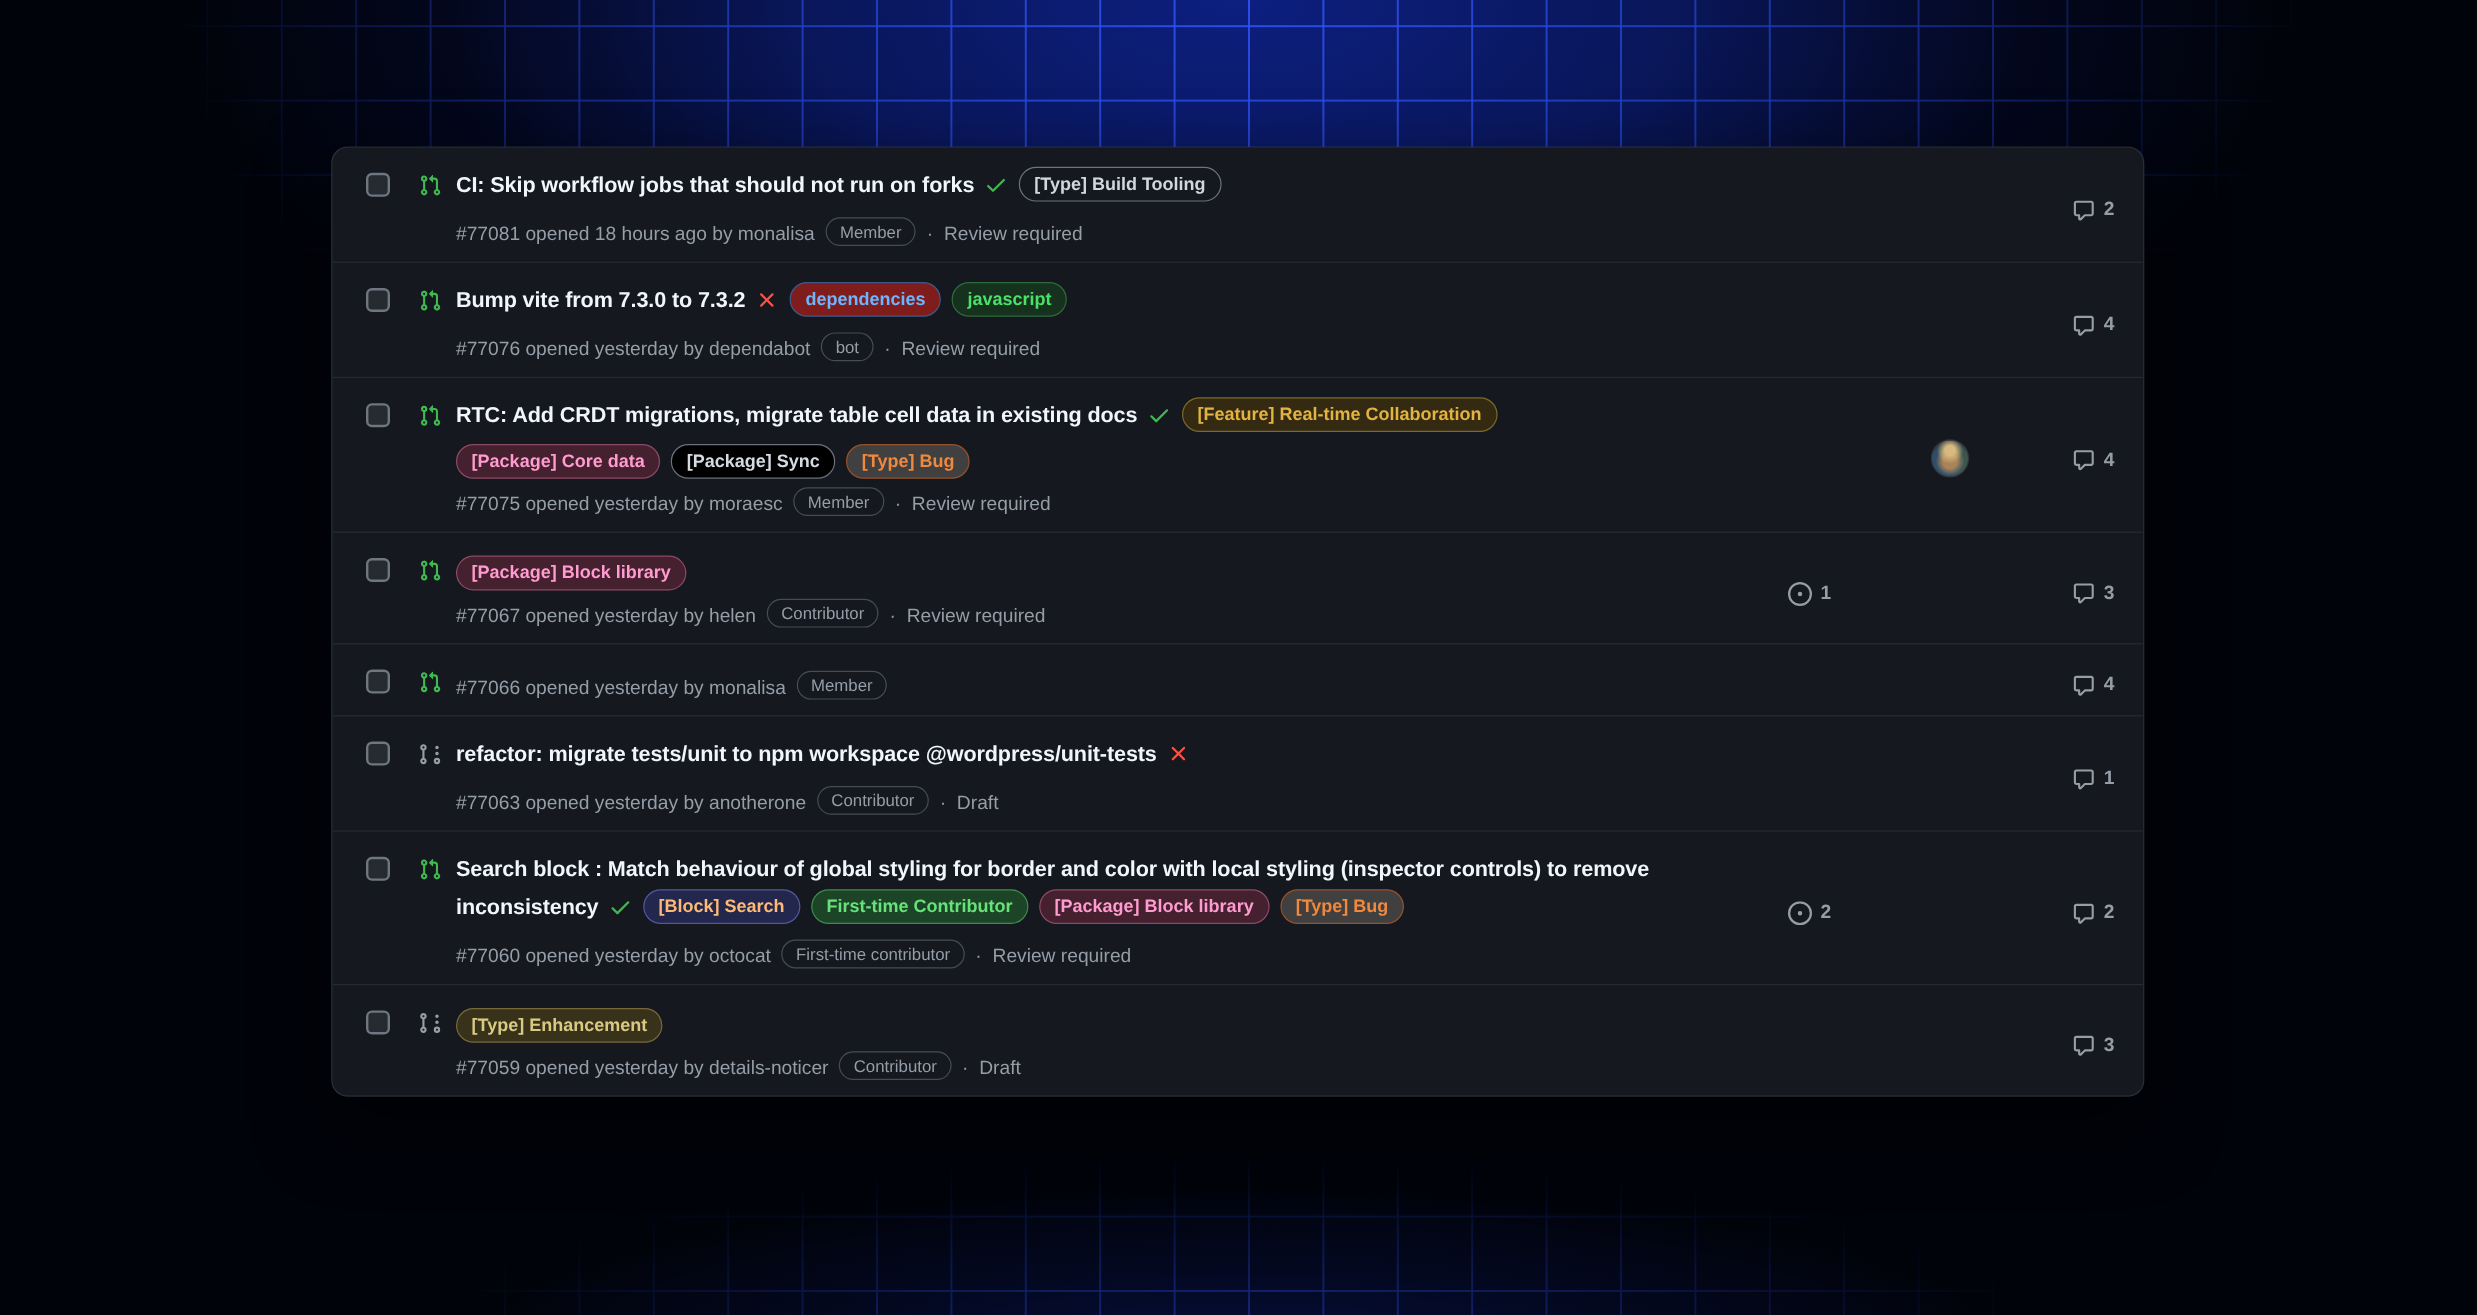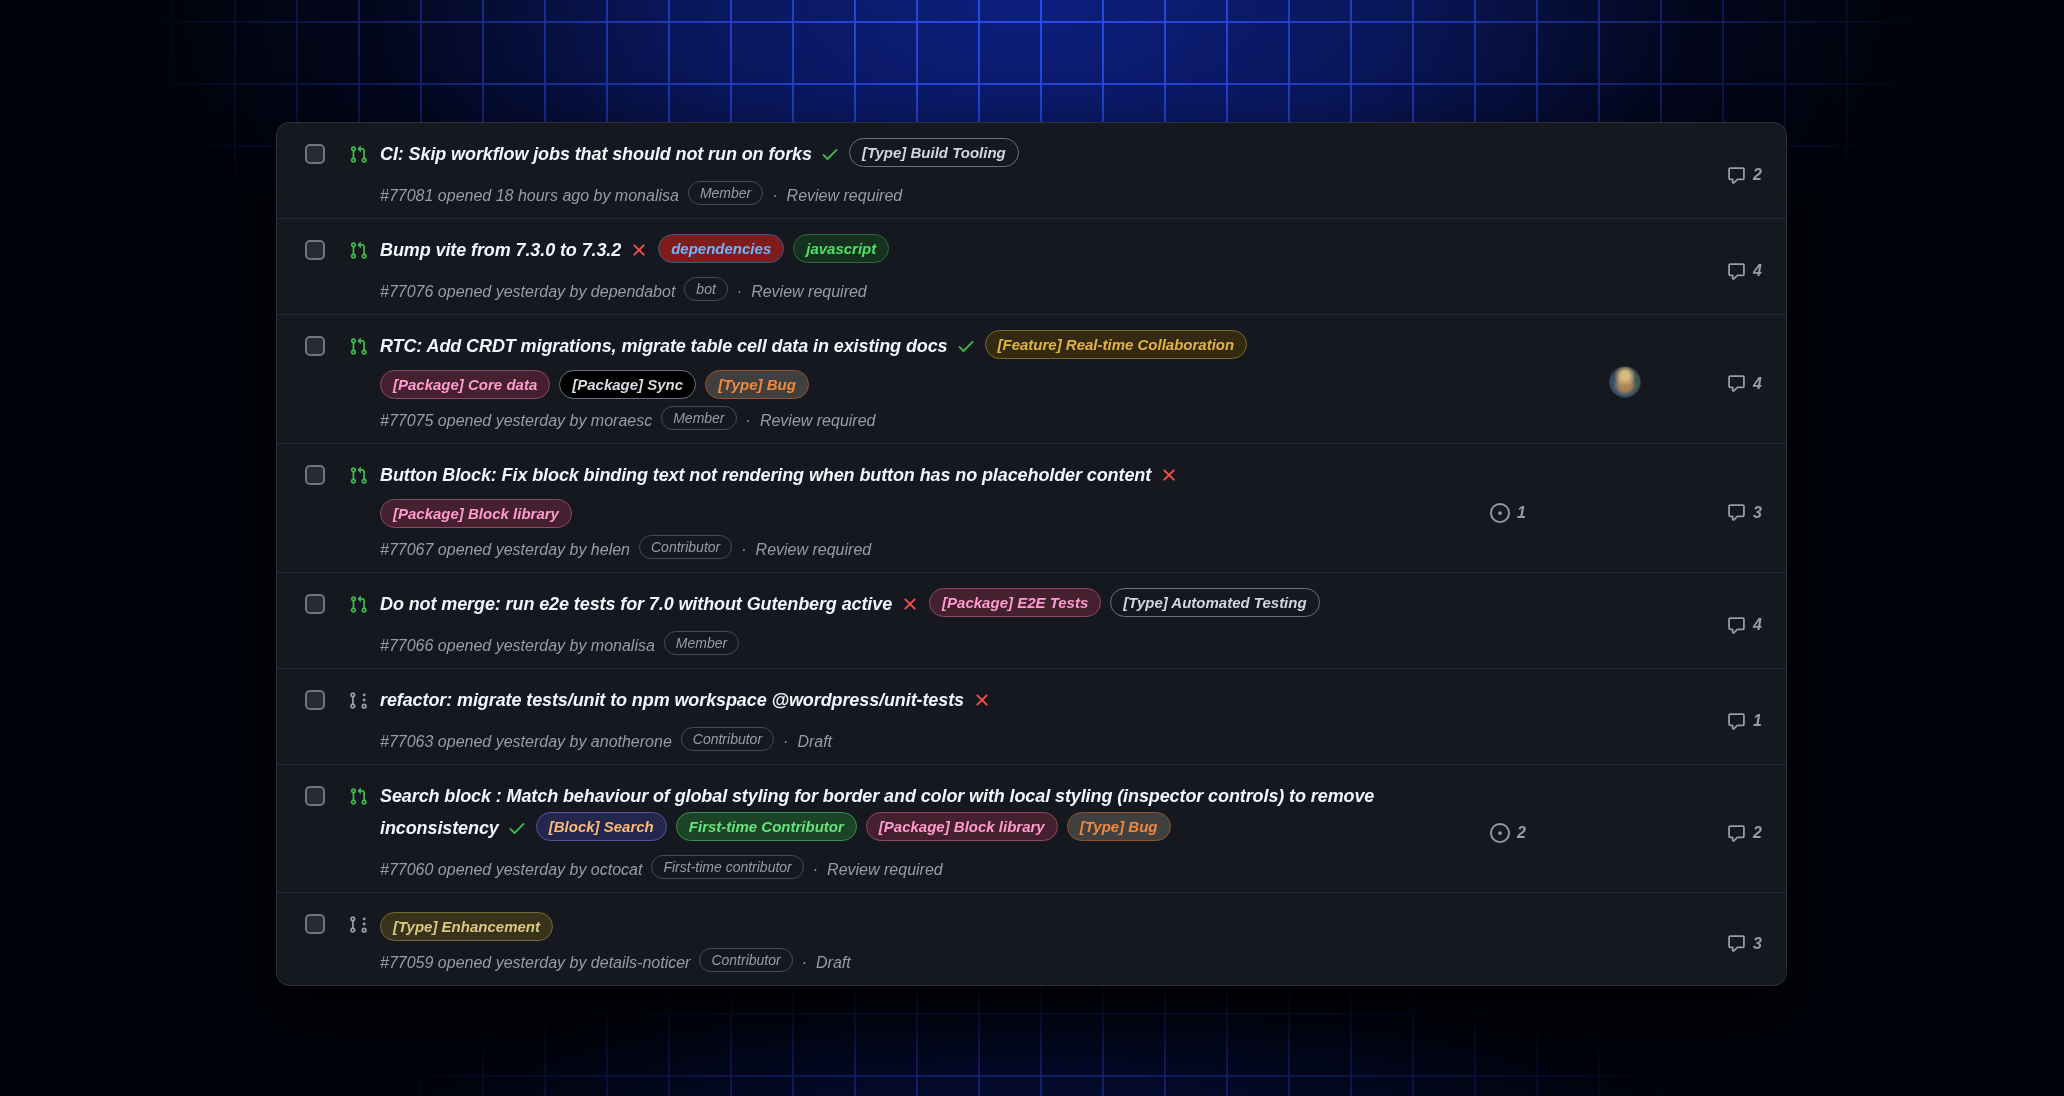--- a/index.html
+++ b/index.html
@@ -32,21 +32,21 @@
     mask-image: radial-gradient(ellipse 48% 22% at 50% 103%, rgba(0,0,0,0.5), transparent 72%);
   }
   .card {
     position:absolute; left:276px; top:122px; width:1511px;
     background:#15181e;
     border:1px solid rgba(205,217,229,0.13);
     border-radius:14px;
     box-shadow:0 24px 60px rgba(0,0,0,0.6);
     overflow:hidden;
   }
-  .row { display:flex; padding:15px 24px 13px 28px;font-style:italic; }
+  .row { display:flex; padding:15px 24px 13px 28px; }
   .row + .row { border-top:1px solid #262b33; }
   .checkbox {
     flex:none; width:20px; height:20px; margin:6px 24px 0 0;
     background:#262a31; border:2px solid #6e7681; border-radius:5px;
     cursor:pointer;
   }
   .pr-icon { flex:none; width:19px; height:19px; margin:7px 12px 0 0; }
   .pr-icon svg { width:19px; height:19px; display:block; }
   .pr-icon.open { color:#3fb950; }
   .pr-icon.draft { color:#959da7; }
@@ -210,25 +210,20 @@
     </div>
   </div>
     <div class="row">
     <span class="checkbox"></span>
     <span class="pr-icon open">
         <svg viewBox="0 0 16 16" fill="currentColor" aria-hidden="true">
           <path d="M1.5 3.25a2.25 2.25 0 1 1 3 2.122v5.256a2.251 2.251 0 1 1-1.5 0V5.372A2.25 2.25 0 0 1 1.5 3.25Zm5.677-.177L9.573.677A.25.25 0 0 1 10 .854V2.5h1A2.5 2.5 0 0 1 13.5 5v5.628a2.251 2.251 0 1 1-1.5 0V5a1 1 0 0 0-1-1h-1v1.646a.25.25 0 0 1-.427.177L7.177 3.427a.25.25 0 0 1 0-.354ZM3.75 2.5a.75.75 0 1 0 0 1.5.75.75 0 0 0 0-1.5Zm0 9.5a.75.75 0 1 0 0 1.5.75.75 0 0 0 0-1.5Zm8.25.75a.75.75 0 1 0 1.5 0 .75.75 0 0 0-1.5 0Z"></path>
         </svg>
       </span>
     <div class="content">
-      <div class="line1">
-        <a class="title">Button Block: Fix block binding text not rendering when button has no placeholder content</a><span class="status-icon failure"><svg viewBox="0 0 16 16" fill="currentColor" aria-hidden="true">
-              <path d="M3.72 3.72a.75.75 0 0 1 1.06 0L8 6.94l3.22-3.22a.749.749 0 0 1 1.275.326.749.749 0 0 1-.215.734L9.06 8l3.22 3.22a.749.749 0 0 1-.326 1.275.749.749 0 0 1-.734-.215L8 9.06l-3.22 3.22a.751.751 0 0 1-1.042-.018.751.751 0 0 1-.018-1.042L6.94 8 3.72 4.78a.75.75 0 0 1 0-1.06Z"></path>
-            </svg></span><span class="inline-labels"></span>
-      </div>
       <div class="labels-row"><span class="label label--pink">[Package] Block library</span></div>
       <div class="meta">
         <span class="meta-text">#77067 opened yesterday by helen</span>
         <span class="role-badge">Contributor</span>
         <span class="status-note">
             <span>·</span>
             <span class="note-text">Review required</span>
           </span>
       </div>
     </div>
@@ -251,25 +246,20 @@
     </div>
   </div>
     <div class="row">
     <span class="checkbox"></span>
     <span class="pr-icon open">
         <svg viewBox="0 0 16 16" fill="currentColor" aria-hidden="true">
           <path d="M1.5 3.25a2.25 2.25 0 1 1 3 2.122v5.256a2.251 2.251 0 1 1-1.5 0V5.372A2.25 2.25 0 0 1 1.5 3.25Zm5.677-.177L9.573.677A.25.25 0 0 1 10 .854V2.5h1A2.5 2.5 0 0 1 13.5 5v5.628a2.251 2.251 0 1 1-1.5 0V5a1 1 0 0 0-1-1h-1v1.646a.25.25 0 0 1-.427.177L7.177 3.427a.25.25 0 0 1 0-.354ZM3.75 2.5a.75.75 0 1 0 0 1.5.75.75 0 0 0 0-1.5Zm0 9.5a.75.75 0 1 0 0 1.5.75.75 0 0 0 0-1.5Zm8.25.75a.75.75 0 1 0 1.5 0 .75.75 0 0 0-1.5 0Z"></path>
         </svg>
       </span>
     <div class="content">
-      <div class="line1">
-        <a class="title">Do not merge: run e2e tests for 7.0 without Gutenberg active</a><span class="status-icon failure"><svg viewBox="0 0 16 16" fill="currentColor" aria-hidden="true">
-              <path d="M3.72 3.72a.75.75 0 0 1 1.06 0L8 6.94l3.22-3.22a.749.749 0 0 1 1.275.326.749.749 0 0 1-.215.734L9.06 8l3.22 3.22a.749.749 0 0 1-.326 1.275.749.749 0 0 1-.734-.215L8 9.06l-3.22 3.22a.751.751 0 0 1-1.042-.018.751.751 0 0 1-.018-1.042L6.94 8 3.72 4.78a.75.75 0 0 1 0-1.06Z"></path>
-            </svg></span><span class="inline-labels"><span class="label label--pink">[Package] E2E Tests</span><span class="label label--outline">[Type] Automated Testing</span></span>
-      </div>
 
       <div class="meta">
         <span class="meta-text">#77066 opened yesterday by monalisa</span>
         <span class="role-badge">Member</span>
 
       </div>
     </div>
 
     <div class="slot comments-slot">
       <span class="comment-icon">

